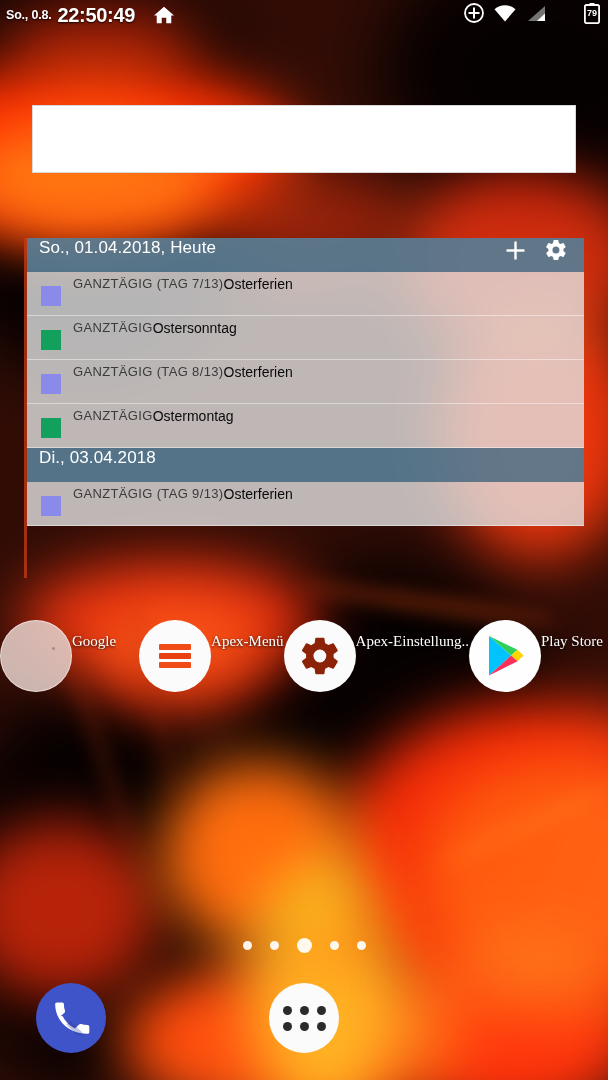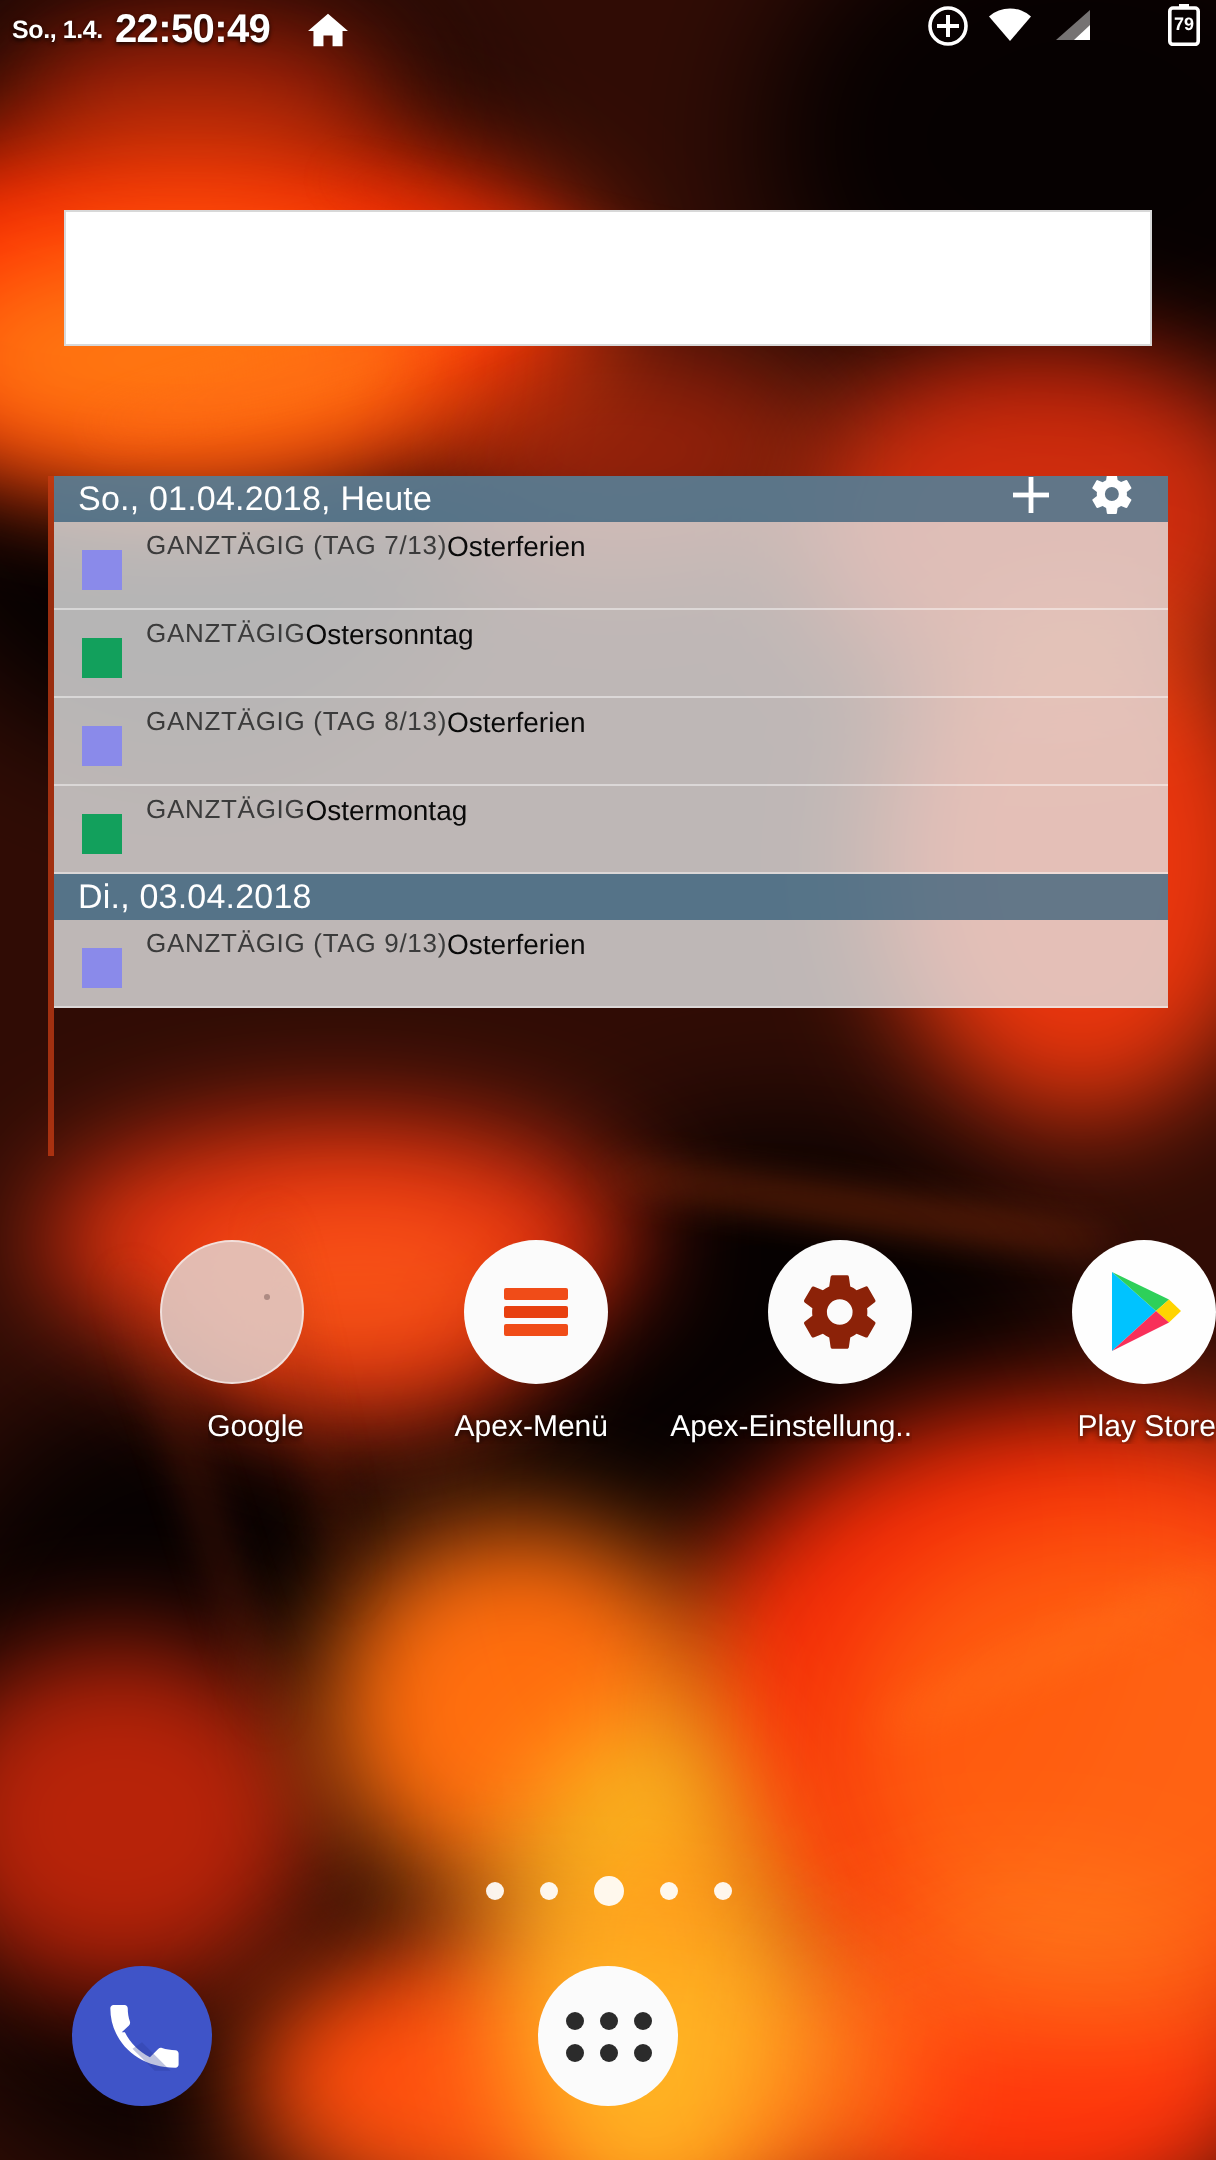--- a/index.html
+++ b/index.html
@@ -64,22 +64,22 @@
     position:absolute;
     left:24px; top:238px;
     width:560px; height:340px;
     overflow:hidden;
     z-index:20;
     border-left:3px solid rgba(200,60,20,.75);
   }
   .cal-day-header {
     background:rgba(88,124,146,.93);
     color:#ffffff;
-    height:23px;
-    display:flex; align-items:center;
+    height:34px;
+    display:flex; align-items:flex-start;
     padding:0 10px 0 12px;
     font-size:17px;
   }
   .cal-day-header .hdr-title { flex:1; letter-spacing:.1px; }
   .cal-hdr-icons { display:flex; align-items:center; gap:18px; padding-right:6px; }
   .cal-event {
     background:rgba(226,226,226,.80);
     min-height:44px;
     display:flex; align-items:flex-start;
     padding:5px 10px 6px 14px;
@@ -98,21 +98,21 @@
   }
   .ev-title { font-size:14px; color:#0a0a0a; }
 
   
   #app-row {
     position:absolute; top:620px; left:0; right:0;
     display:flex; z-index:20;
   }
   .app-cell {
     flex:1;
-    display:flex; flex-direction:column; align-items:flex-end;
+    display:flex; align-items:flex-start;font-family:Liberation Serif, serif;
   }
   .app-icon {
     width:72px; height:72px;
     border-radius:50%;
     display:flex; align-items:center; justify-content:center;
     position:relative;
     overflow:hidden;
   }
   .app-label {
     margin-top:13px;
@@ -185,21 +185,21 @@
 
   <div class="streak" style="left:40px; top:180px; width:230px; height:10px; background:#ff6a18; transform:rotate(-16deg); opacity:.85;"></div>
   <div class="streak" style="left:300px; top:600px; width:260px; height:8px; background:#ff5512; transform:rotate(8deg); opacity:.7;"></div>
   <div class="streak" style="left:430px; top:820px; width:200px; height:9px; background:#ff7a1c; transform:rotate(-24deg); opacity:.75;"></div>
   <div class="streak" style="left:-20px; top:745px; width:240px; height:7px; background:#a33010; transform:rotate(72deg); opacity:.6;"></div>
   <div class="streak" style="left:55px; top:700px; width:200px; height:6px; background:#96290c; transform:rotate(78deg); opacity:.6;"></div>
   <div class="streak" style="left:160px; top:120px; width:300px; height:7px; background:#d83a0e; transform:rotate(14deg); opacity:.5;"></div>
 </div>
 
 <div id="statusbar">
-  <span id="sb-date">So., 1.4.</span>
+  <span id="sb-date">So., 0.8.</span>
   <span id="sb-time">22:50:49</span>
 
   <span id="sb-home">
     <svg width="22" height="20" viewBox="0 0 24 22">
       <path d="M12 2 L23 11.5 L20 11.5 L20 20 L14.5 20 L14.5 14 L9.5 14 L9.5 20 L4 20 L4 11.5 L1 11.5 Z" fill="#ffffff"></path>
       <path d="M12 5.5 L18 11 L18 18 L16 18 L16 12.5 L8 12.5 L8 18 L6 18 L6 11 Z" fill="#ffffff"></path>
     </svg>
   </span>
 
   <span id="sb-right">

